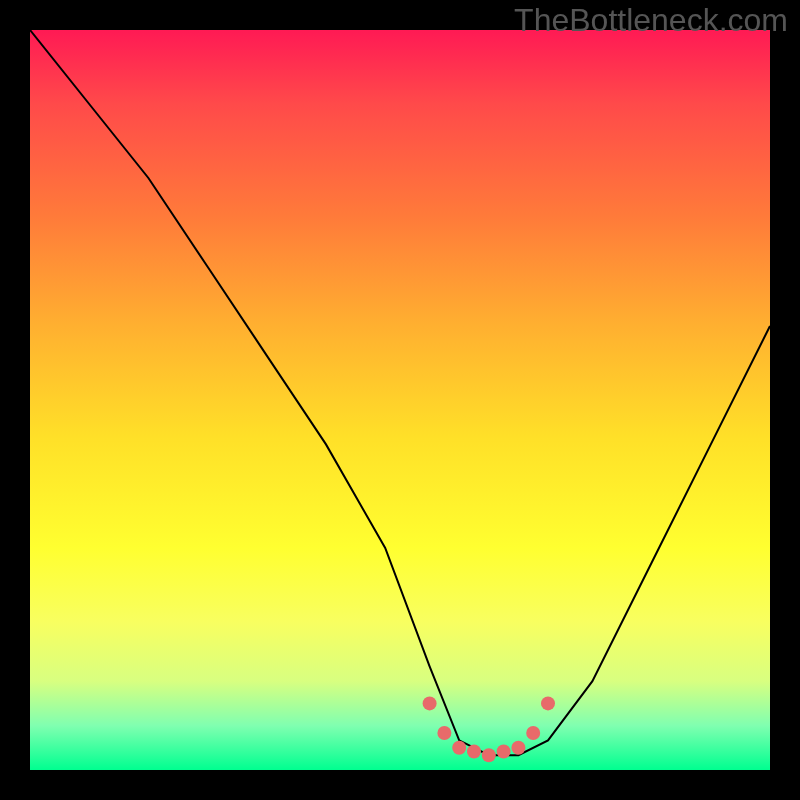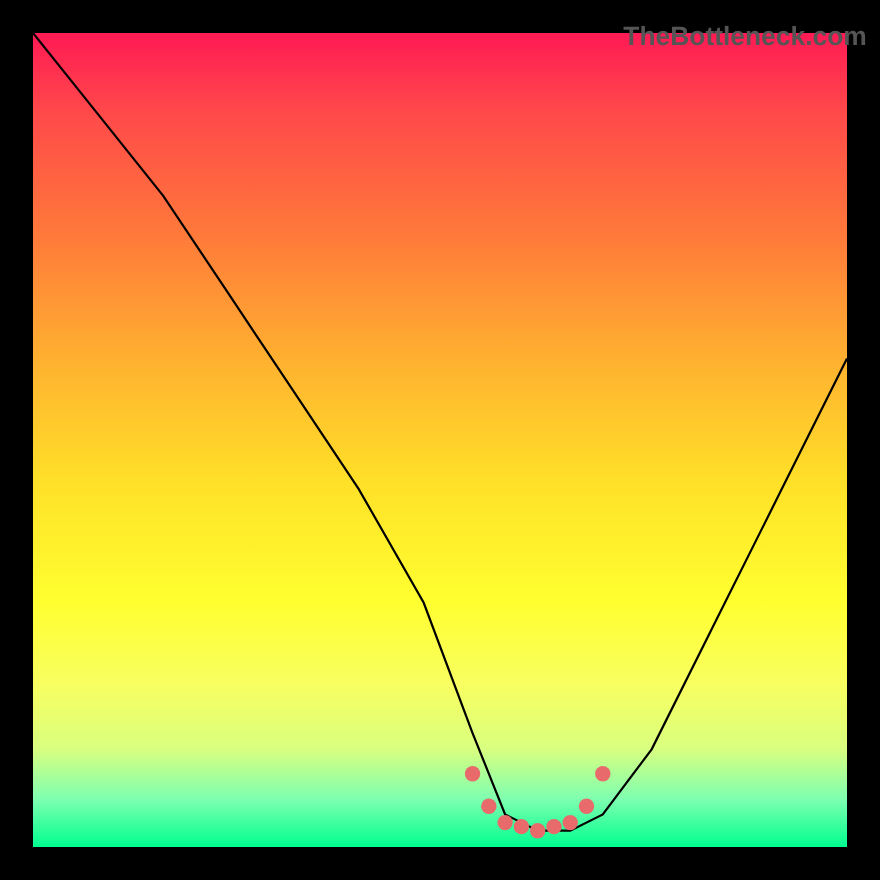--- a/index.html
+++ b/index.html
@@ -6,25 +6,25 @@
     margin: 0;
     padding: 0;
     width: 800px;
     height: 800px;
     background: #000;
     position: relative;
     font-family: Arial, sans-serif;
   }
   .watermark {
     position: absolute;
-    top: 20px;
+    top: 2px;
     right: 12px;
     color: #555;
-    font-size: 24px;
-    font-weight: bold;
+    font-size: 32px;
+    font-weight: normal;
     z-index: 10;
   }
   .plot-area {
     position: absolute;
     left: 30px;
     top: 30px;
     width: 740px;
     height: 740px;
     background: linear-gradient(to bottom,
       #ff1a54 0%,

